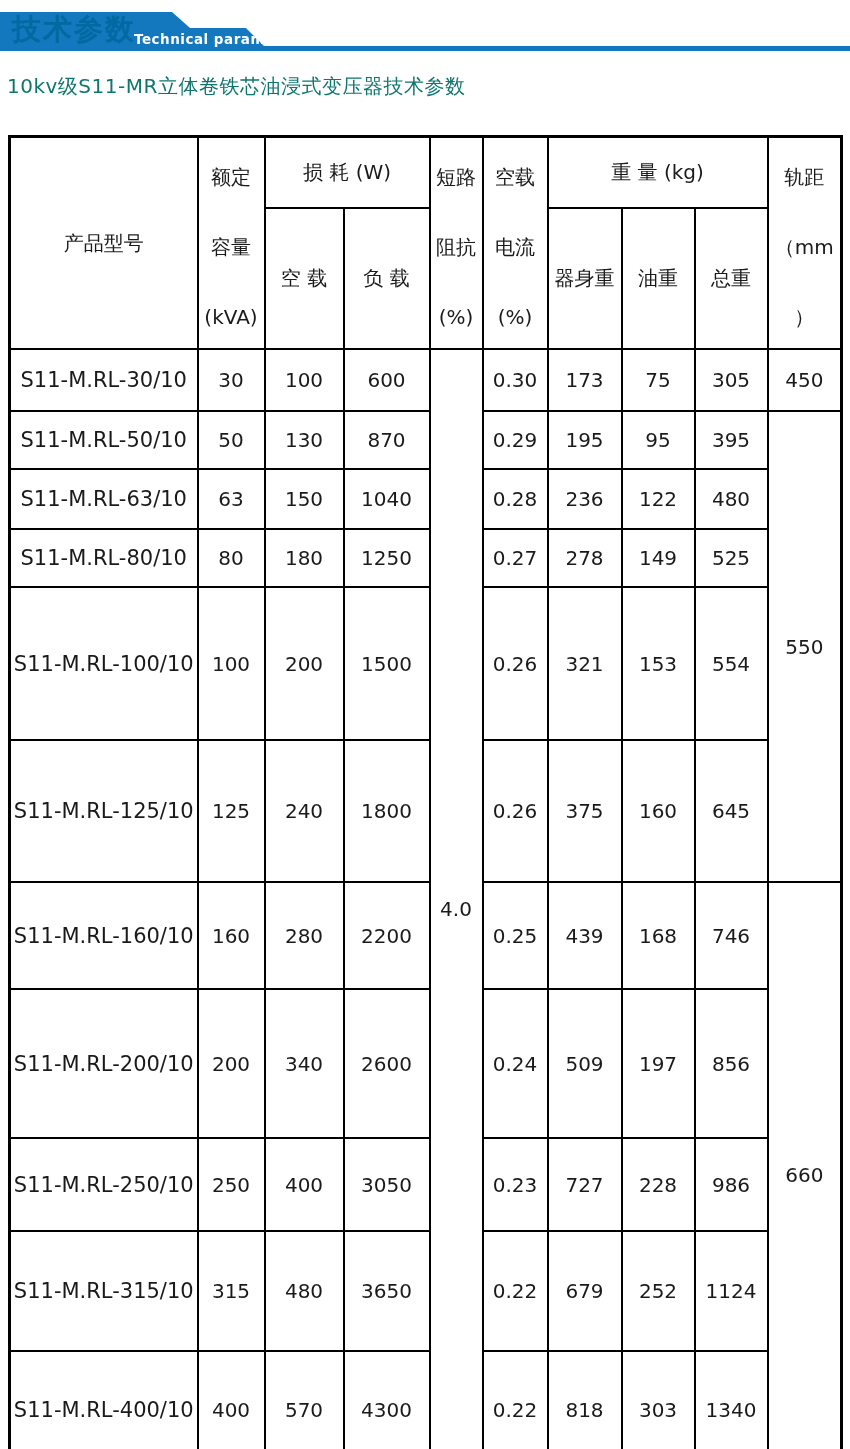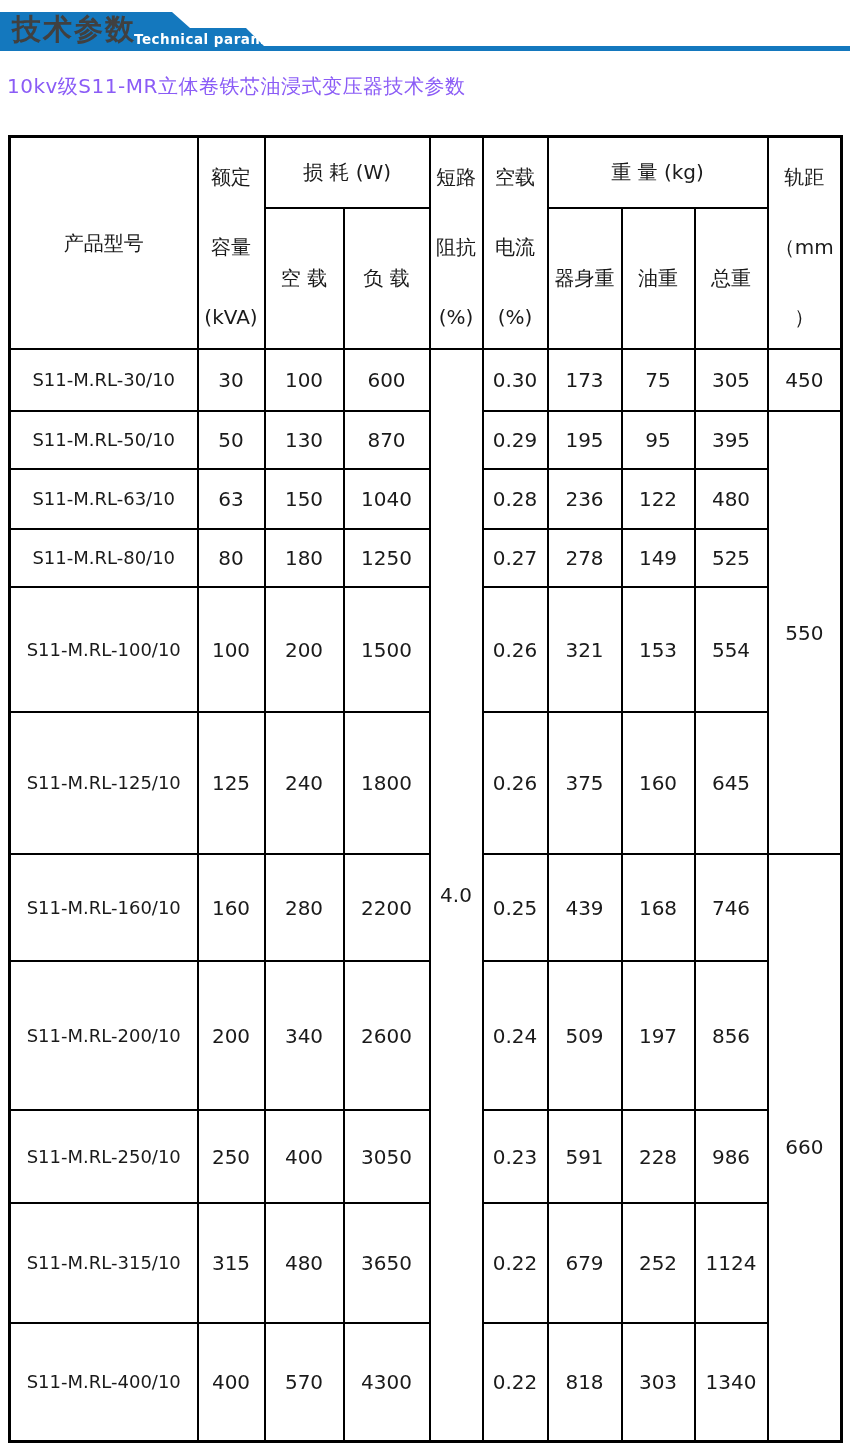--- a/index.html
+++ b/index.html
@@ -5,46 +5,46 @@
   html,body{margin:0;padding:0;}
   body{
     width:850px;height:1449px;position:relative;background:#ffffff;
     font-family:"DejaVu Sans","Liberation Sans",sans-serif;color:#1a1a1a;
   }
   
   .banner{position:absolute;left:0;top:0;width:850px;height:60px;}
   .banner svg{position:absolute;left:0;top:0;}
   .banner-title{
     position:absolute;left:12px;top:14px;font-size:29px;font-weight:bold;
-    color:#404040;letter-spacing:2px;line-height:1.1;white-space:nowrap;
+    color:#0369a1;letter-spacing:2px;line-height:1.1;white-space:nowrap;
   }
   .banner-sub{
     position:absolute;left:134px;top:31px;font-size:13.5px;font-weight:bold;
     color:#ffffff;letter-spacing:0.5px;white-space:nowrap;
   }
   
   .page-title{
-    position:absolute;left:7px;top:73px;font-size:20px;color:#8b5cf6;
+    position:absolute;left:7px;top:73px;font-size:20px;color:#0f766e;
     letter-spacing:0.5px;white-space:nowrap;
   }
   
   table.params{
     position:absolute;left:8px;top:135px;width:832px;
     border-collapse:collapse;table-layout:fixed;
     border:3px solid #000;
   }
   table.params th,table.params td{
     border:2px solid #000;text-align:center;vertical-align:middle;
     font-weight:normal;padding:0;overflow:hidden;
   }
   .h-cn{font-size:20px;}
   .stack span{display:block;line-height:62px;font-size:20px;margin-top:8px;}
   .num{font-size:20px;}
   td.model-cell{
-    font-size:18px;line-height:56px;text-align:center;
+    font-size:21px;line-height:56px;text-align:center;
     word-break:break-all;padding:0 6px;
   }
 </style>
 </head>
 <body>
 
 <div class="banner">
   <svg width="850" height="60" viewBox="0 0 850 60">
     <polygon points="0,12 172,12 190,28 246,28 264,46 850,46 850,51 0,51" fill="#1478be"></polygon>
   </svg>
@@ -142,21 +142,21 @@
     <td class="model-cell">S11-M.RL-80/10</td>
     <td class="num">80</td>
     <td class="num">180</td>
     <td class="num">1250</td>
     <td class="num">0.27</td>
     <td class="num">278</td>
     <td class="num">149</td>
     <td class="num">525</td>
   </tr>
 
-  <tr style="height:125px">
+  <tr style="height:153px">
     <td class="model-cell">S11-M.RL-100/10</td>
     <td class="num">100</td>
     <td class="num">200</td>
     <td class="num">1500</td>
     <td class="num">0.26</td>
     <td class="num">321</td>
     <td class="num">153</td>
     <td class="num">554</td>
   </tr>
 
@@ -193,21 +193,21 @@
     <td class="num">197</td>
     <td class="num">856</td>
   </tr>
 
   <tr style="height:93px">
     <td class="model-cell">S11-M.RL-250/10</td>
     <td class="num">250</td>
     <td class="num">400</td>
     <td class="num">3050</td>
     <td class="num">0.23</td>
-    <td class="num">591</td>
+    <td class="num">727</td>
     <td class="num">228</td>
     <td class="num">986</td>
   </tr>
 
   <tr style="height:120px">
     <td class="model-cell">S11-M.RL-315/10</td>
     <td class="num">315</td>
     <td class="num">480</td>
     <td class="num">3650</td>
     <td class="num">0.22</td>

